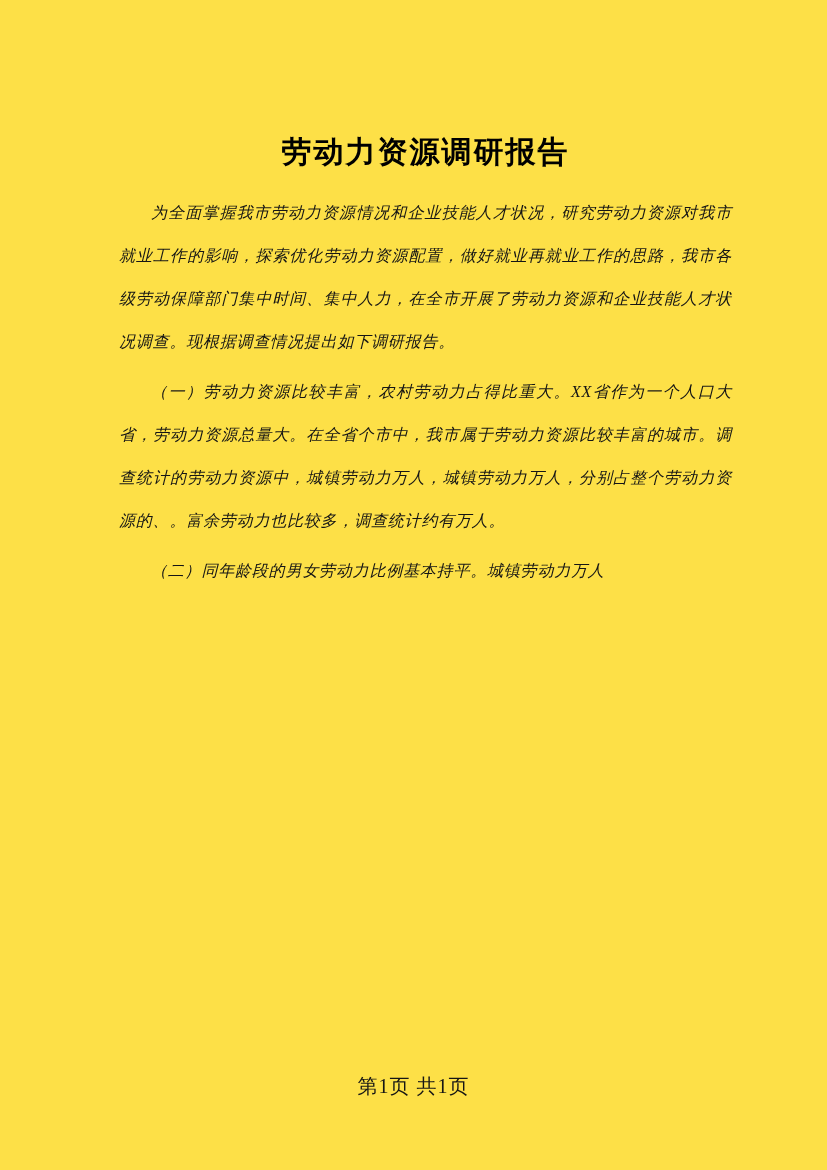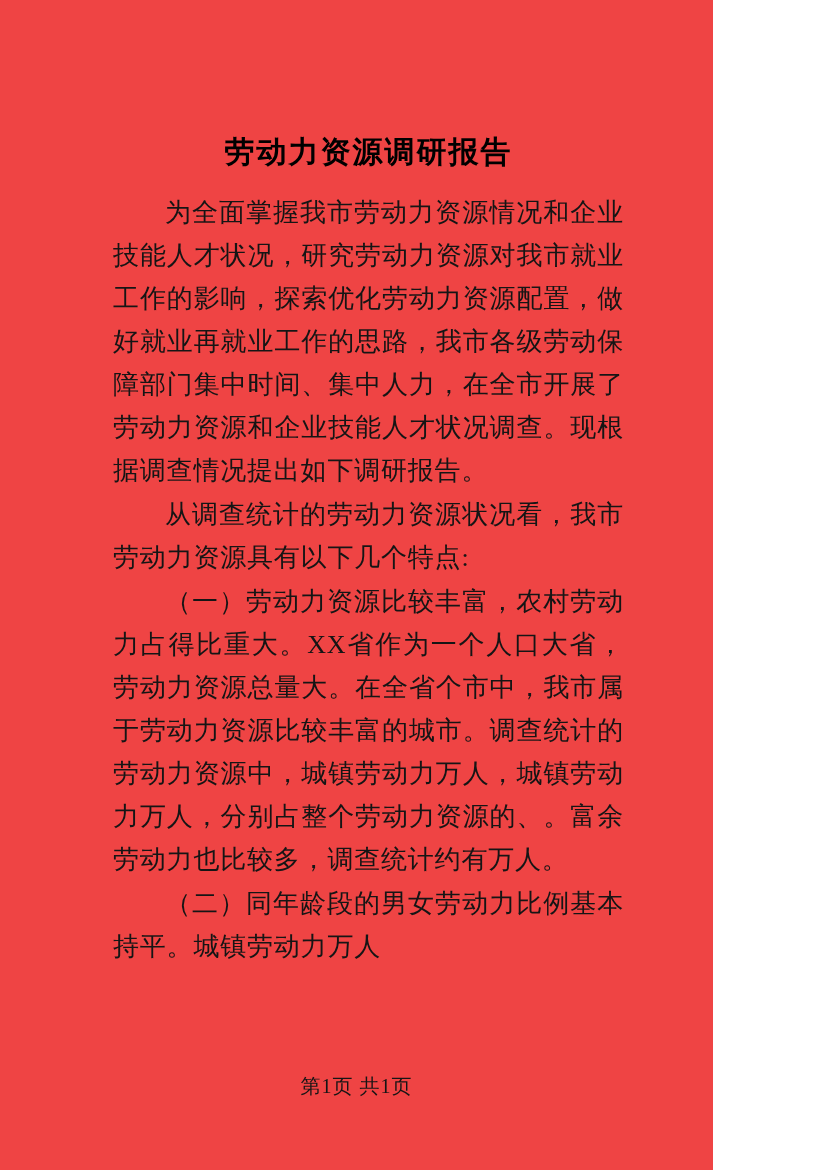--- a/index.html
+++ b/index.html
@@ -12,44 +12,45 @@
     height: 1170px;
     position: relative;
     overflow: hidden;
     font-family: "Liberation Serif", "DejaVu Serif", serif;
     color: #111111;
   }
   .page {
     position: absolute;
     top: 0;
     left: 0;
-    width: 713px;
+    width: 827px;
     height: 1170px;
-    background: #ef4444;
+    background: #fde047;
   }
   .content {
     padding: 132px 88px 0 112px;
   }
   .doc-title {
     margin: 0 0 18px 0;
     font-size: 30px;
     font-weight: bold;
     text-align: center;
     letter-spacing: 2px;
     color: #000000;
     font-family: "Liberation Serif", "DejaVu Serif", serif;
   }
   .doc-paragraph {
-    margin: 1px;
-    font-size: 26px;
+    margin: 7px;
+    font-size: 16px;
     line-height: 43px;
     text-indent: 2em;
     text-align: justify;
     letter-spacing: 0.8px;
     color: #151515;
+    font-style: italic;
   }
   .page-footer {
     position: absolute;
     left: 0;
     bottom: 70px;
     width: 100%;
     text-align: center;
     font-size: 20px;
     letter-spacing: 1px;
     color: #151515;
@@ -59,21 +60,20 @@
 <body>
 
 <div class="page">
   <div class="content">
     <h1 class="doc-title">劳动力资源调研报告</h1>
 
     <p class="doc-paragraph">为全面掌握我市劳动力资源情况和企业技能人才状况，研究劳动力资源对我市就业工作的影响，探索优化劳动力资源配置，做好就业再就业工作的思路，我市各级劳动保障部门集中时间、集中人力，在全市开展了劳动力资源和企业技能人才状况调查。现根据调查情况提出如下调研报告。</p>
 
 
 
-    <p class="doc-paragraph">从调查统计的劳动力资源状况看，我市劳动力资源具有以下几个特点:</p>
 
     <p class="doc-paragraph">（一）劳动力资源比较丰富，农村劳动力占得比重大。XX省作为一个人口大省，劳动力资源总量大。在全省个市中，我市属于劳动力资源比较丰富的城市。调查统计的劳动力资源中，城镇劳动力万人，城镇劳动力万人，分别占整个劳动力资源的、。富余劳动力也比较多，调查统计约有万人。</p>
 
     <p class="doc-paragraph">（二）同年龄段的男女劳动力比例基本持平。城镇劳动力万人</p>
   </div>
 
   <div class="page-footer">第1页 共1页</div>
 </div>
 
 </body></html>

